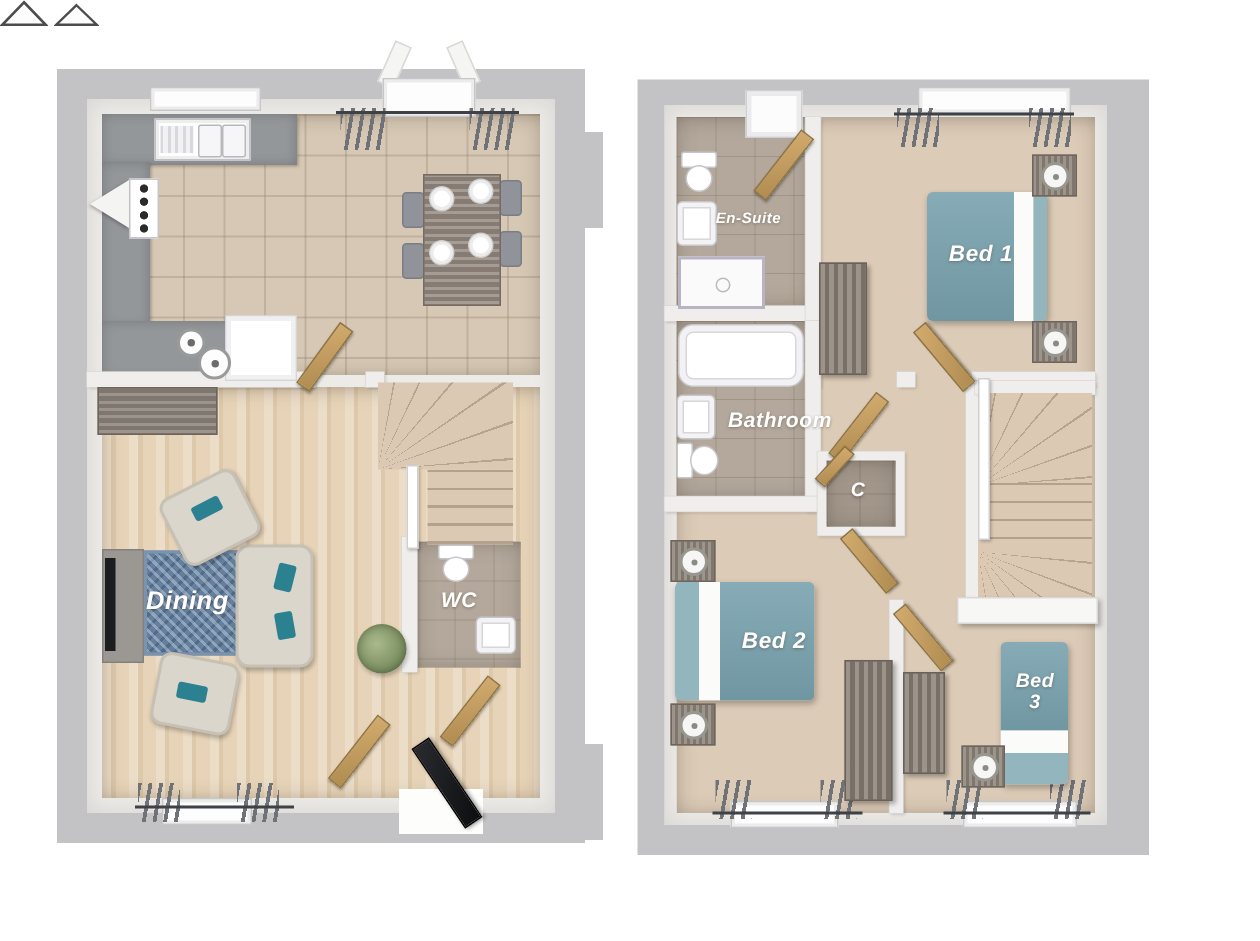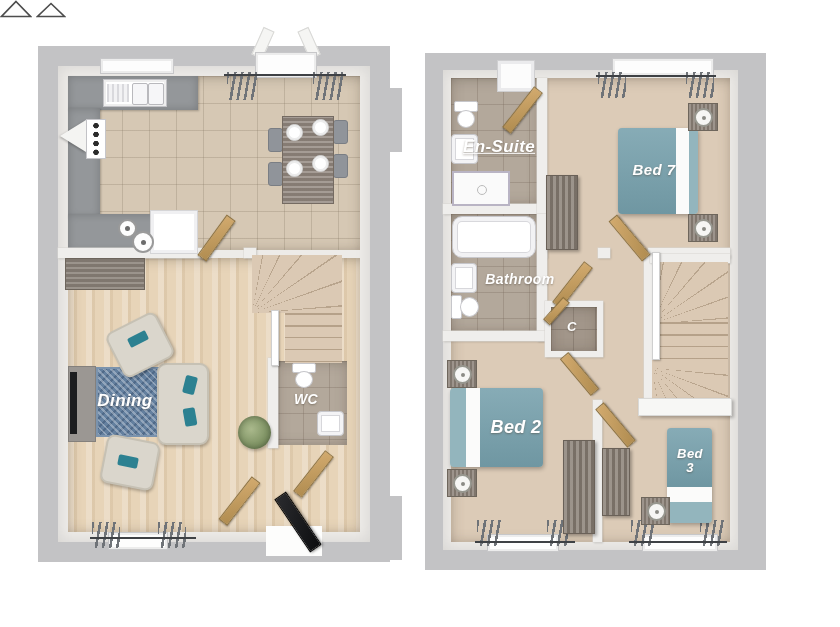--- a/index.html
+++ b/index.html
@@ -309,23 +309,23 @@
   </div>
   <div class="nightstand" style="left:641px;top:497px;width:27px;height:26px;"></div>
   <div class="lamp" style="left:647px;top:502px;width:15px;height:15px;"></div>
   <div class="door" style="left:610px;top:400px;width:9px;height:48px;transform:rotate(-40deg);"></div>
   <div class="window" style="left:642px;top:534px;width:74px;height:16px;"></div>
   <div class="curtain" style="left:631px;top:520px;width:24px;height:26px;"></div>
   <div class="curtain" style="left:700px;top:520px;width:24px;height:26px;"></div>
   <div class="rod" style="left:629px;top:541px;width:98px;"></div>
 
   
-  <div class="lbl" style="left:499px;top:147px;font-size:17px;text-decoration:underline;">En-Suite</div>
-  <div class="lbl" style="left:654px;top:170px;font-size:15px;">Bed 7</div>
+  <div class="lbl" style="left:499px;top:147px;font-size:10px;">En-Suite</div>
+  <div class="lbl" style="left:654px;top:170px;font-size:15px;">Bed 1</div>
   <div class="lbl" style="left:520px;top:280px;font-size:14px;">Bathroom</div>
   <div class="lbl" style="left:572px;top:327px;font-size:13px;">C</div>
-  <div class="lbl" style="left:516px;top:428px;font-size:18px;">Bed 2</div>
+  <div class="lbl" style="left:516px;top:428px;font-size:15px;">Bed 2</div>
   <div class="lbl" style="left:690px;top:461px;font-size:13px;">
     <span>Bed</span>
     <span>3</span>
   </div>
 
 </div>
 
 </body></html>

